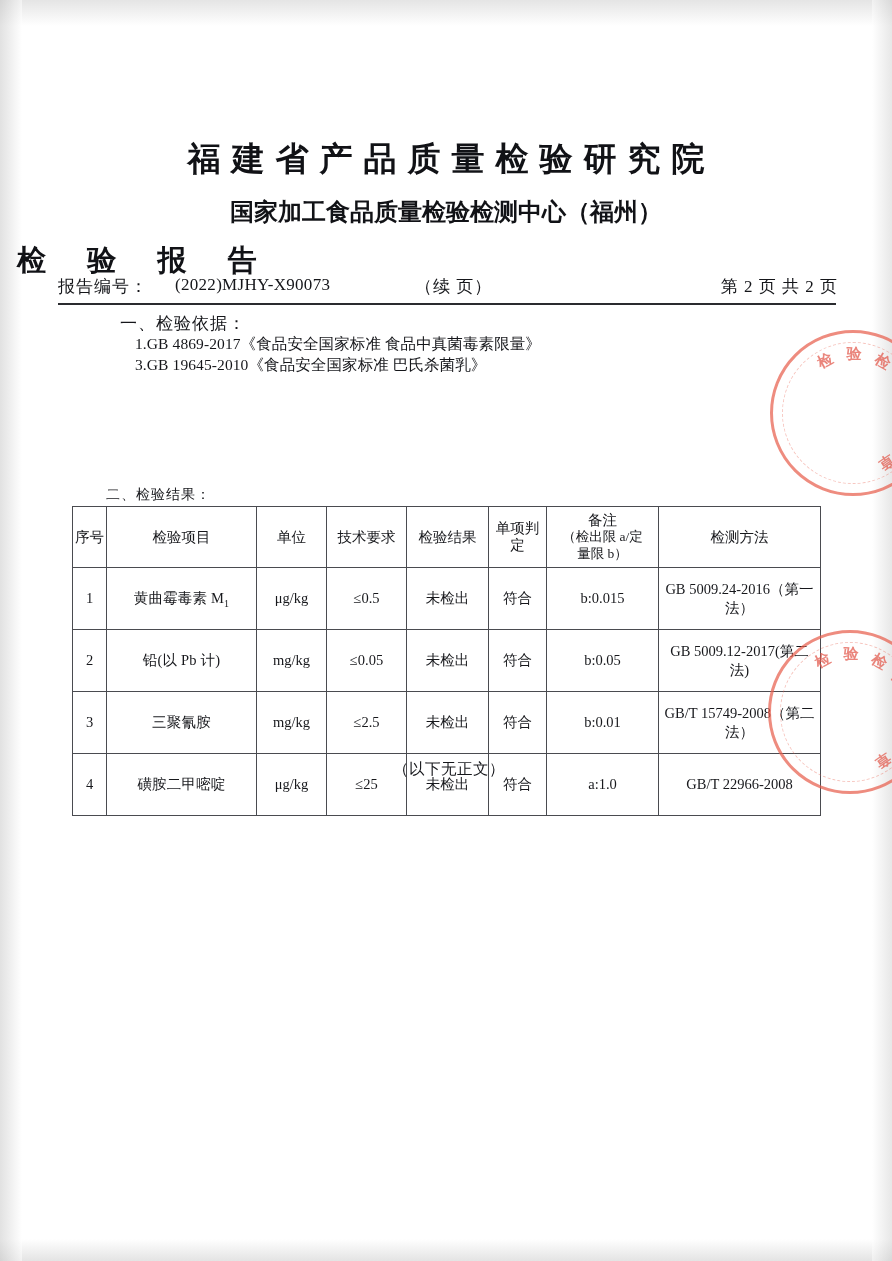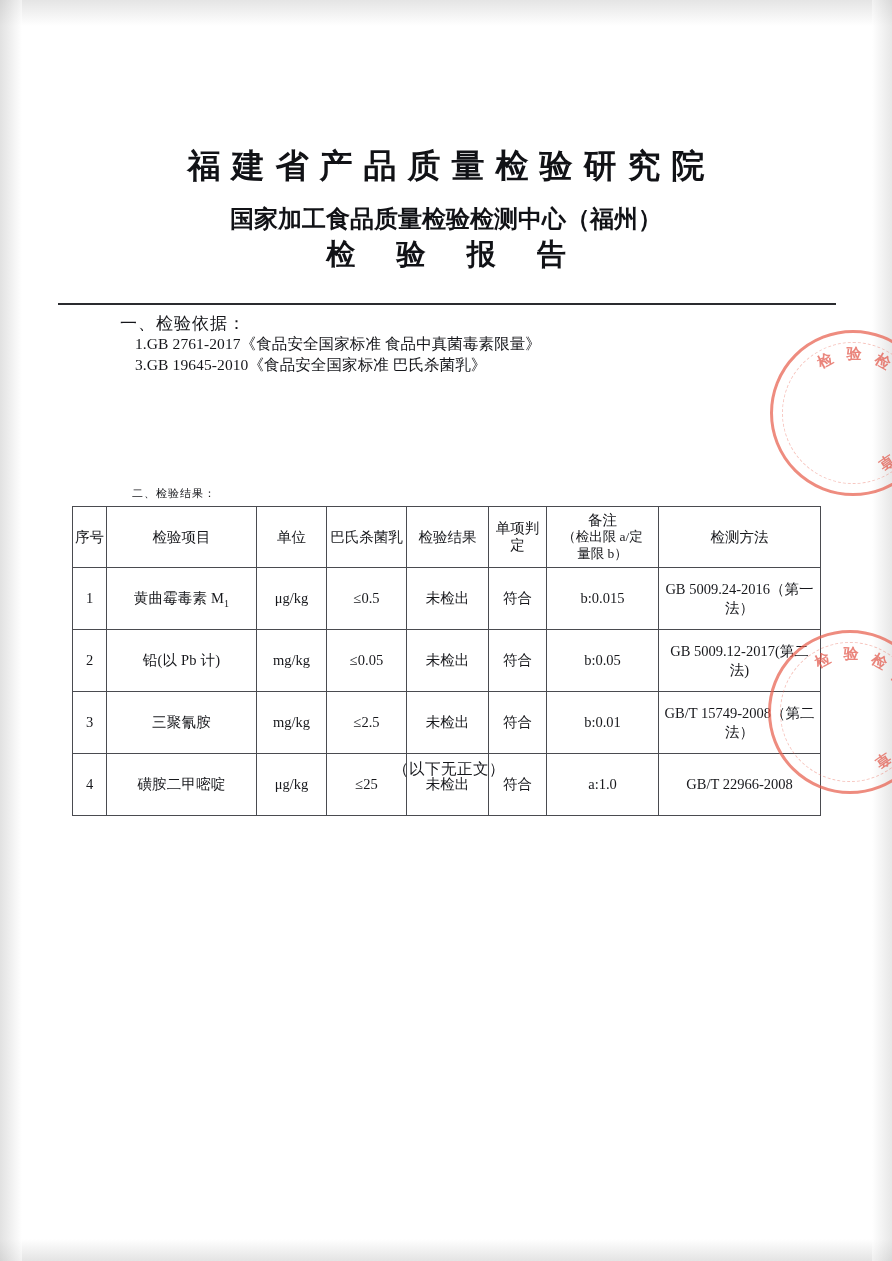--- a/index.html
+++ b/index.html
@@ -34,46 +34,47 @@
     background: linear-gradient(to right, #c4c4c4 0%, #ffffff 100%);
     opacity: .5;
   }
   .scan-edge-right {
     position: absolute; right: 0; top: 0; width: 20px; height: 1261px;
     background: linear-gradient(to left, #cacaca 0%, #ffffff 100%);
     opacity: .45;
   }
 
   
-  .masthead { position: absolute; left: 0; top: 11px; width: 892px; }
+  .masthead { position: absolute; left: 0; top: 4px; width: 892px; }
   .org-title {
     text-align: center;
     font-family: "Liberation Serif", "DejaVu Serif", serif;
     font-size: 33px;
     font-weight: bold;
     letter-spacing: 11px;
     padding-left: 11px;
     margin-top: 133px;
     color: #111216;
   }
   .center-title {
     text-align: center;
     font-size: 24px;
     font-weight: bold;
     letter-spacing: 0px;
     margin-top: 14px;
     color: #111216;
     font-family: Liberation Mono, monospace;
   }
   .report-title {
-    text-align: center;
+    text-align: left;
     font-size: 29px;
     font-weight: bold;
     letter-spacing: 17px;
     padding-left: 17px;
+    margin-top: 13px;
     color: #111216;
   }
 
   
   .meta-row {
     position: absolute;
     left: 58px; top: 275px;
     width: 780px;
     height: 24px;
     font-size: 17px;
@@ -93,21 +94,21 @@
     position: absolute;
     left: 135px; top: 334px;
     width: 660px;
     font-size: 15.5px;
     line-height: 20.6px;
     letter-spacing: .1px;
   }
   .basis-list .item { white-space: normal; }
 
   .heading-1 { position: absolute; left: 120px; top: 304px; font-size: 17px; letter-spacing: 1px; margin-top: 8px; }
-  .heading-2 { position: absolute; left: 132px; top: 486px; font-size: 11px; letter-spacing: 1px; }
+  .heading-2 { position: absolute; left: 106px; top: 486px; font-size: 14px; letter-spacing: 1px; }
 
   
   .result-table {
     position: absolute;
     left: 72px; top: 506px;
     width: 748px;
     border-collapse: collapse;
     font-size: 14px;
     table-layout: fixed;
   }
@@ -180,26 +181,32 @@
   <div class="scan-edge-bottom"></div>
   <div class="scan-edge-left"></div>
   <div class="scan-edge-right"></div>
 
   <div class="masthead">
     <div class="org-title">福建省产品质量检验研究院</div>
     <div class="center-title">国家加工食品质量检验检测中心（福州）</div>
     <div class="report-title">检 验 报 告</div>
   </div>
 
+  <div class="meta-row">
+    <span class="meta-label">报告编号：</span>
+    <span class="meta-no">(2022)MJHY-X90073</span>
+    <span class="meta-cont">（续 页）</span>
+    <span class="meta-pages">第 2 页  共 2 页</span>
+  </div>
   <div class="rule"></div>
 
   <div class="heading-1">一、检验依据：</div>
 
   <div class="basis-list">
-    <div class="item">1.GB 2761-2017《食品安全国家标准 食品中真菌毒素限量》</div>
+    <div class="item">1.GB 4869-2017《食品安全国家标准 食品中真菌毒素限量》</div>
     <div class="item">3.GB 19645-2010《食品安全国家标准 巴氏杀菌乳》</div>
   </div>
 
   <div class="heading-2">二、检验结果：</div>
 
   <table class="result-table">
     <colgroup>
       <col class="col-no">
         <col class="col-item">
         <col class="col-unit">
@@ -209,21 +216,21 @@
         <col class="col-remark">
         <col class="col-method">
     </colgroup>
     <thead>
       <tr>
         <th>
           <div class="hdr-stack">序号</div>
         </th>
         <th>检验项目</th>
         <th>单位</th>
-        <th>巴氏杀菌乳</th>
+        <th>技术要求</th>
         <th>检验结果</th>
         <th>
           <div class="hdr-stack">单项判定</div>
         </th>
         <th>
           <div>备注</div>
           <div class="hdr-small">（检出限 a/定</div>
           <div class="hdr-small">量限 b）</div>
         </th>
         <th>检测方法</th>

